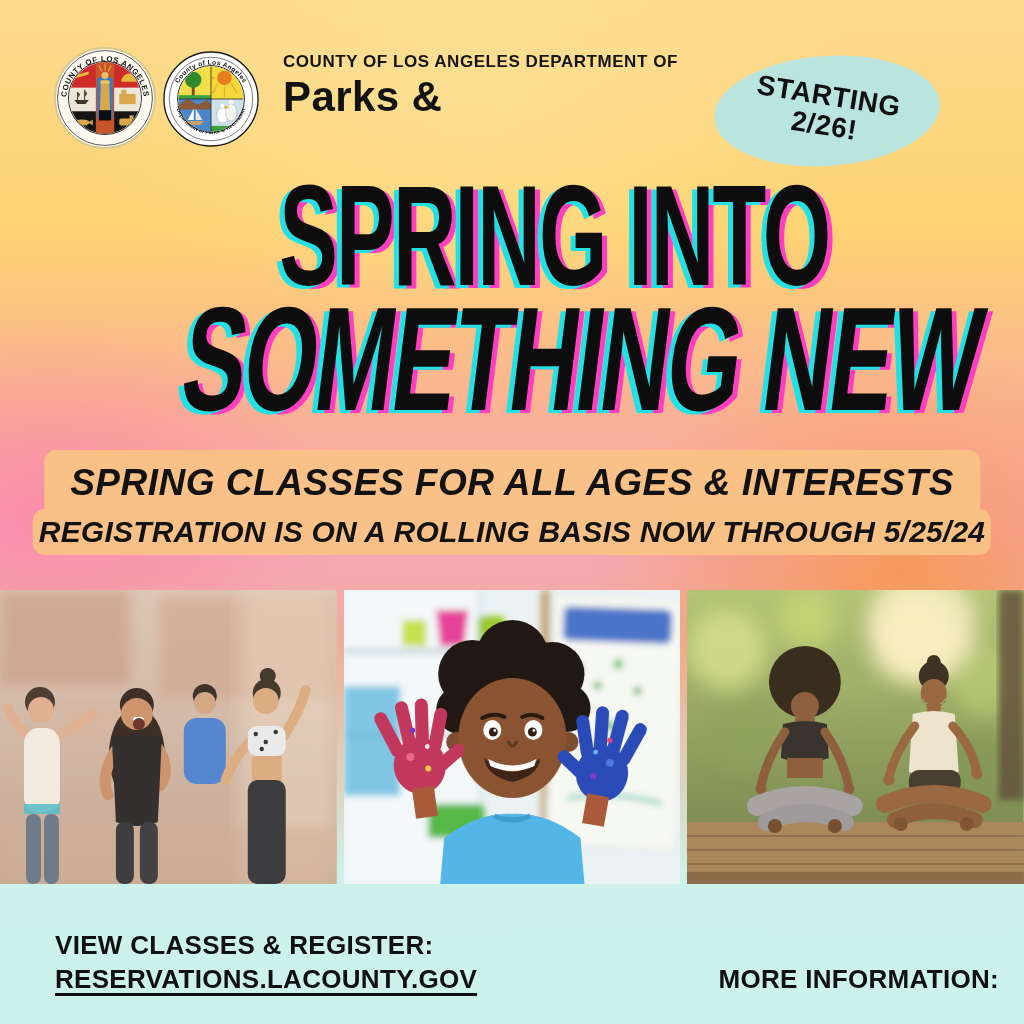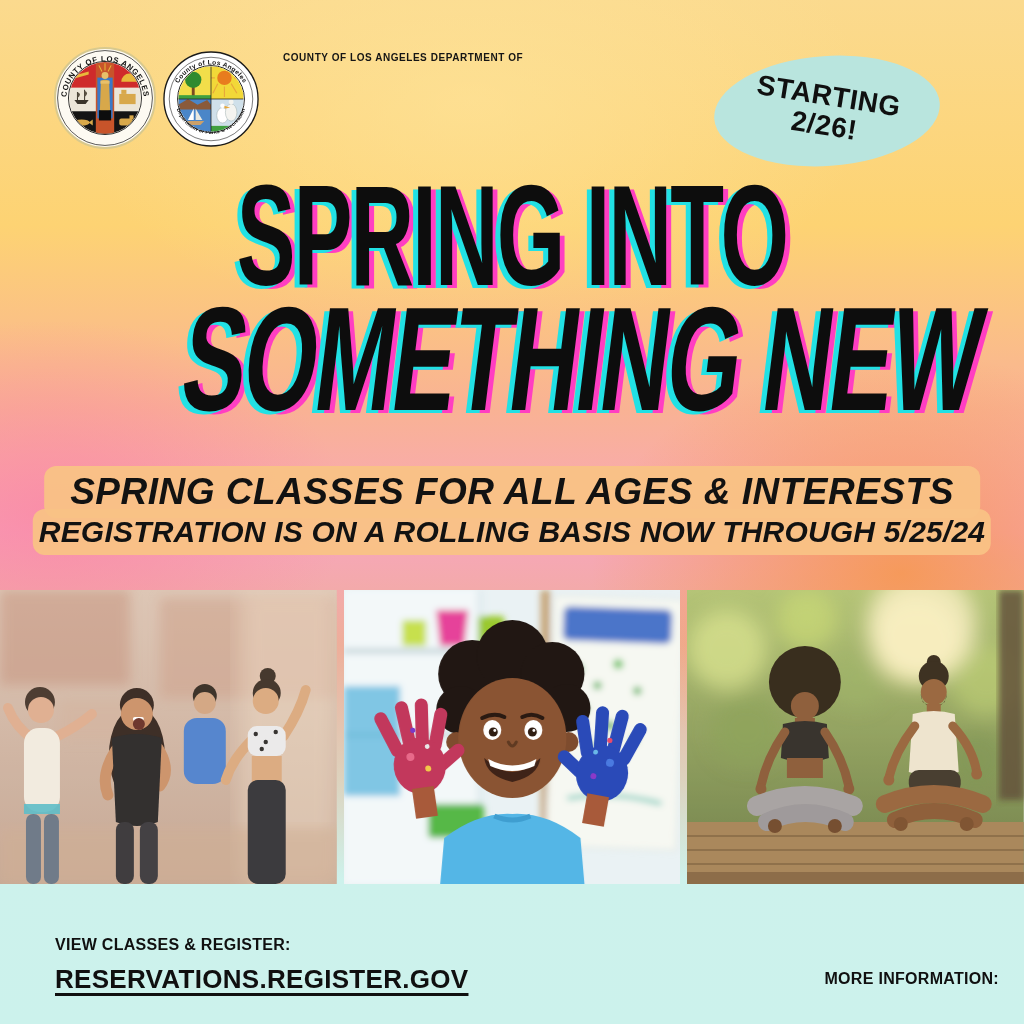--- a/index.html
+++ b/index.html
@@ -10,57 +10,57 @@
       radial-gradient(42% 30% at 88% 56%, rgba(246,150,70,0.80) 0%, rgba(246,150,70,0) 72%),
       radial-gradient(40% 26% at 5% 50%,  rgba(250,132,164,0.72) 0%, rgba(250,132,164,0) 72%),
       radial-gradient(52% 30% at 46% 10%, rgba(255,230,158,0.55) 0%, rgba(255,230,158,0) 75%),
       linear-gradient(180deg,#fbda8e 0%,#fdd373 22%,#f9b294 40%,#f8a6bb 52%,#eeae9a 63%,#ddd2bd 76%,#cdf2ec 86%,#ccf2ec 100%);
   }
   
   .seal{position:absolute;}
   .seal-county{left:54px;top:47px;width:102px;height:102px;}
   .seal-parks{left:163px;top:51px;width:96px;height:96px;}
   .brand{position:absolute;left:283px;top:52px;}
-  .dept-line{font-size:10px;font-weight:700;letter-spacing:0.55px;color:#151515;margin-bottom:5px;}
+  .dept-line{font-size:17px;font-weight:700;letter-spacing:0.55px;color:#151515;margin-bottom:5px;}
   .brand-name{font-size:42px;line-height:39px;font-weight:600;letter-spacing:0.4px;color:#121212;}
   
   .badge{
     position:absolute;left:714px;top:56px;width:226px;height:110px;border-radius:50%;
     background:#b9e5de;display:flex;align-items:center;justify-content:center;transform:rotate(-4deg);
   }
   .badge-text{transform:rotate(13deg);text-align:center;font-weight:800;font-size:28px;line-height:30px;letter-spacing:0.5px;color:#101010;}
   
-  .headline{position:absolute;top:180px;left:0;right:0;text-align:center;color:#0d0d0d;}
+  .headline{position:absolute;top:180px;left:0;right:0;text-align:right;color:#0d0d0d;}
   .h-line{white-space:nowrap;font-weight:800;}
   .h-line1{
     font-size:142px;line-height:112px;letter-spacing:-3px;
     transform:scaleX(0.62);transform-origin:50% 50%;
     text-shadow:-8px 3px 0 #21e1e4, 8px 3px 0 #ff3ec2;
   }
   .h-line2{
     font-size:148px;line-height:122px;letter-spacing:-3px;margin-top:6px;
     transform:scaleX(0.64) skewX(-11deg);transform-origin:50% 50%;
     text-shadow:-8px 3px 0 #21e1e4, 8px 3px 0 #ff3ec2;
   }
   
   .band{
     position:absolute;left:50%;transform:translateX(-50%);
     background:rgba(249,194,133,0.95);border-radius:12px;color:#121212;
     font-weight:700;font-style:italic;text-align:center;white-space:nowrap;
   }
-  .band1{top:466px;font-size:37px;line-height:40px;padding:6px 26px;letter-spacing:0.5px;font-style:italic;}
+  .band1{top:450px;font-size:37px;line-height:40px;padding:13px 26px;letter-spacing:0.5px;font-style:italic;}
   .band2{top:509px;font-size:30px;line-height:32px;padding:7px 6px;letter-spacing:0.2px;}
   
   .photos{position:absolute;top:590px;left:0;right:0;height:294px;display:flex;gap:7px;}
   .photo{flex:1;height:294px;}
   .photo svg{display:block;width:100%;height:100%;}
   
   .footer-left{position:absolute;left:55px;bottom:28px;text-align:left;}
   .footer-right{position:absolute;right:25px;bottom:28px;text-align:right;}
-  .footer-label{font-size:16px;font-weight:800;letter-spacing:0.3px;line-height:34px;color:#101010;}
+  .footer-label{font-size:26px;font-weight:800;letter-spacing:0.3px;line-height:34px;color:#101010;}
   .footer-url{
     font-size:26px;font-weight:800;letter-spacing:0.3px;line-height:34px;color:#101010;
     text-decoration:underline;text-decoration-thickness:2.5px;text-underline-offset:5px;display:inline-block;
   }
 </style>
 </head>
 <body>
 
 <div class="poster">
 
@@ -154,20 +154,21 @@
         <circle cx="71" cy="53" r="2.6" fill="#f4f4f0"></circle>
       <path d="M 64,57 L 70,59 L 64,60 Z" fill="#e8a83a"></path>
       <rect x="50" y="78" width="34" height="6" fill="#3fa03f"></rect>
       <line x1="16" y1="50" x2="84" y2="50" stroke="#222" stroke-width="0.8"></line>
       <line x1="50" y1="16" x2="50" y2="84" stroke="#222" stroke-width="0.8"></line>
     </g>
   </svg>
 
   <div class="brand">
     <div class="dept-line">COUNTY OF LOS ANGELES DEPARTMENT OF</div>
+    <div class="brand-name">Parks &amp;</div>
   </div>
 
   <div class="badge">
     <div class="badge-text">
       <div>STARTING</div>
       <div>2/26!</div>
     </div>
   </div>
 
   <div class="headline">
@@ -401,19 +402,19 @@
           <circle cx="214" cy="234" r="7" fill="#6a3e20"></circle>
             <circle cx="280" cy="234" r="7" fill="#6a3e20"></circle>
         </g>
         <rect width="337" height="294" fill="#ffdca0" opacity="0.15"></rect>
       </svg>
     </div>
   </div>
 
   <div class="footer-left">
     <div class="footer-label">VIEW CLASSES &amp; REGISTER:</div>
-    <div class="footer-url">RESERVATIONS.REGISTER.GOV</div>
+    <div class="footer-url">RESERVATIONS.LACOUNTY.GOV</div>
   </div>
   <div class="footer-right">
     <div class="footer-label">MORE INFORMATION:</div>
   </div>
 
 </div>
 
 </body></html>

